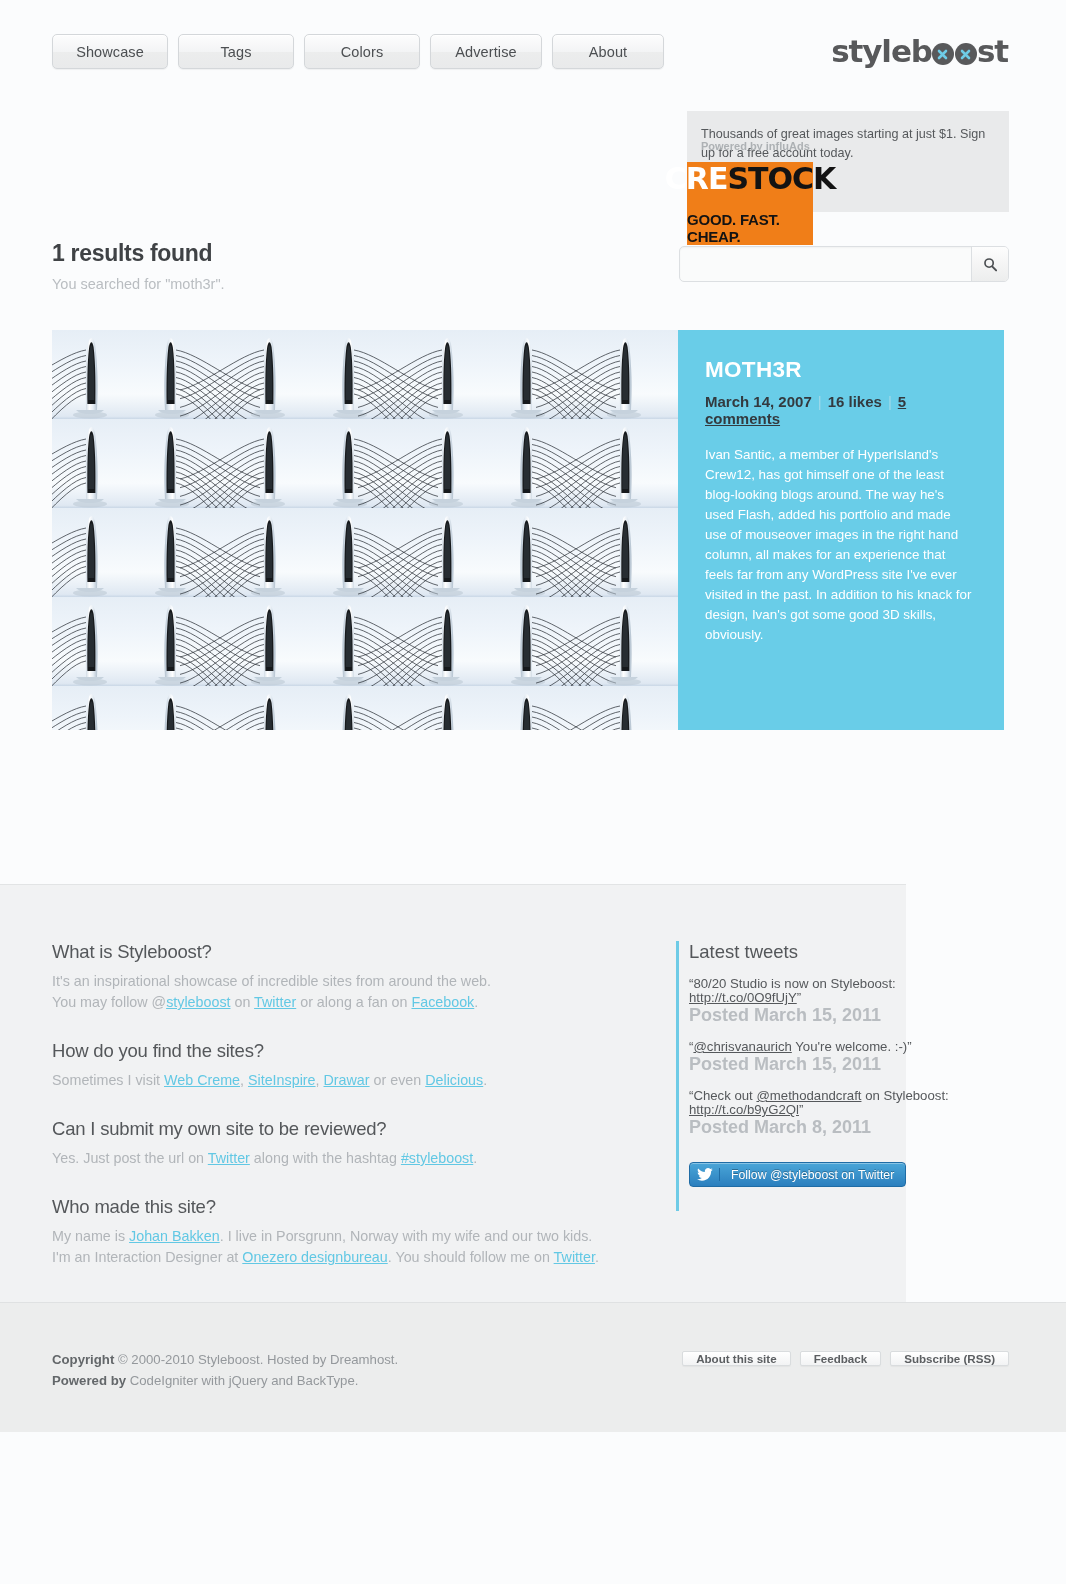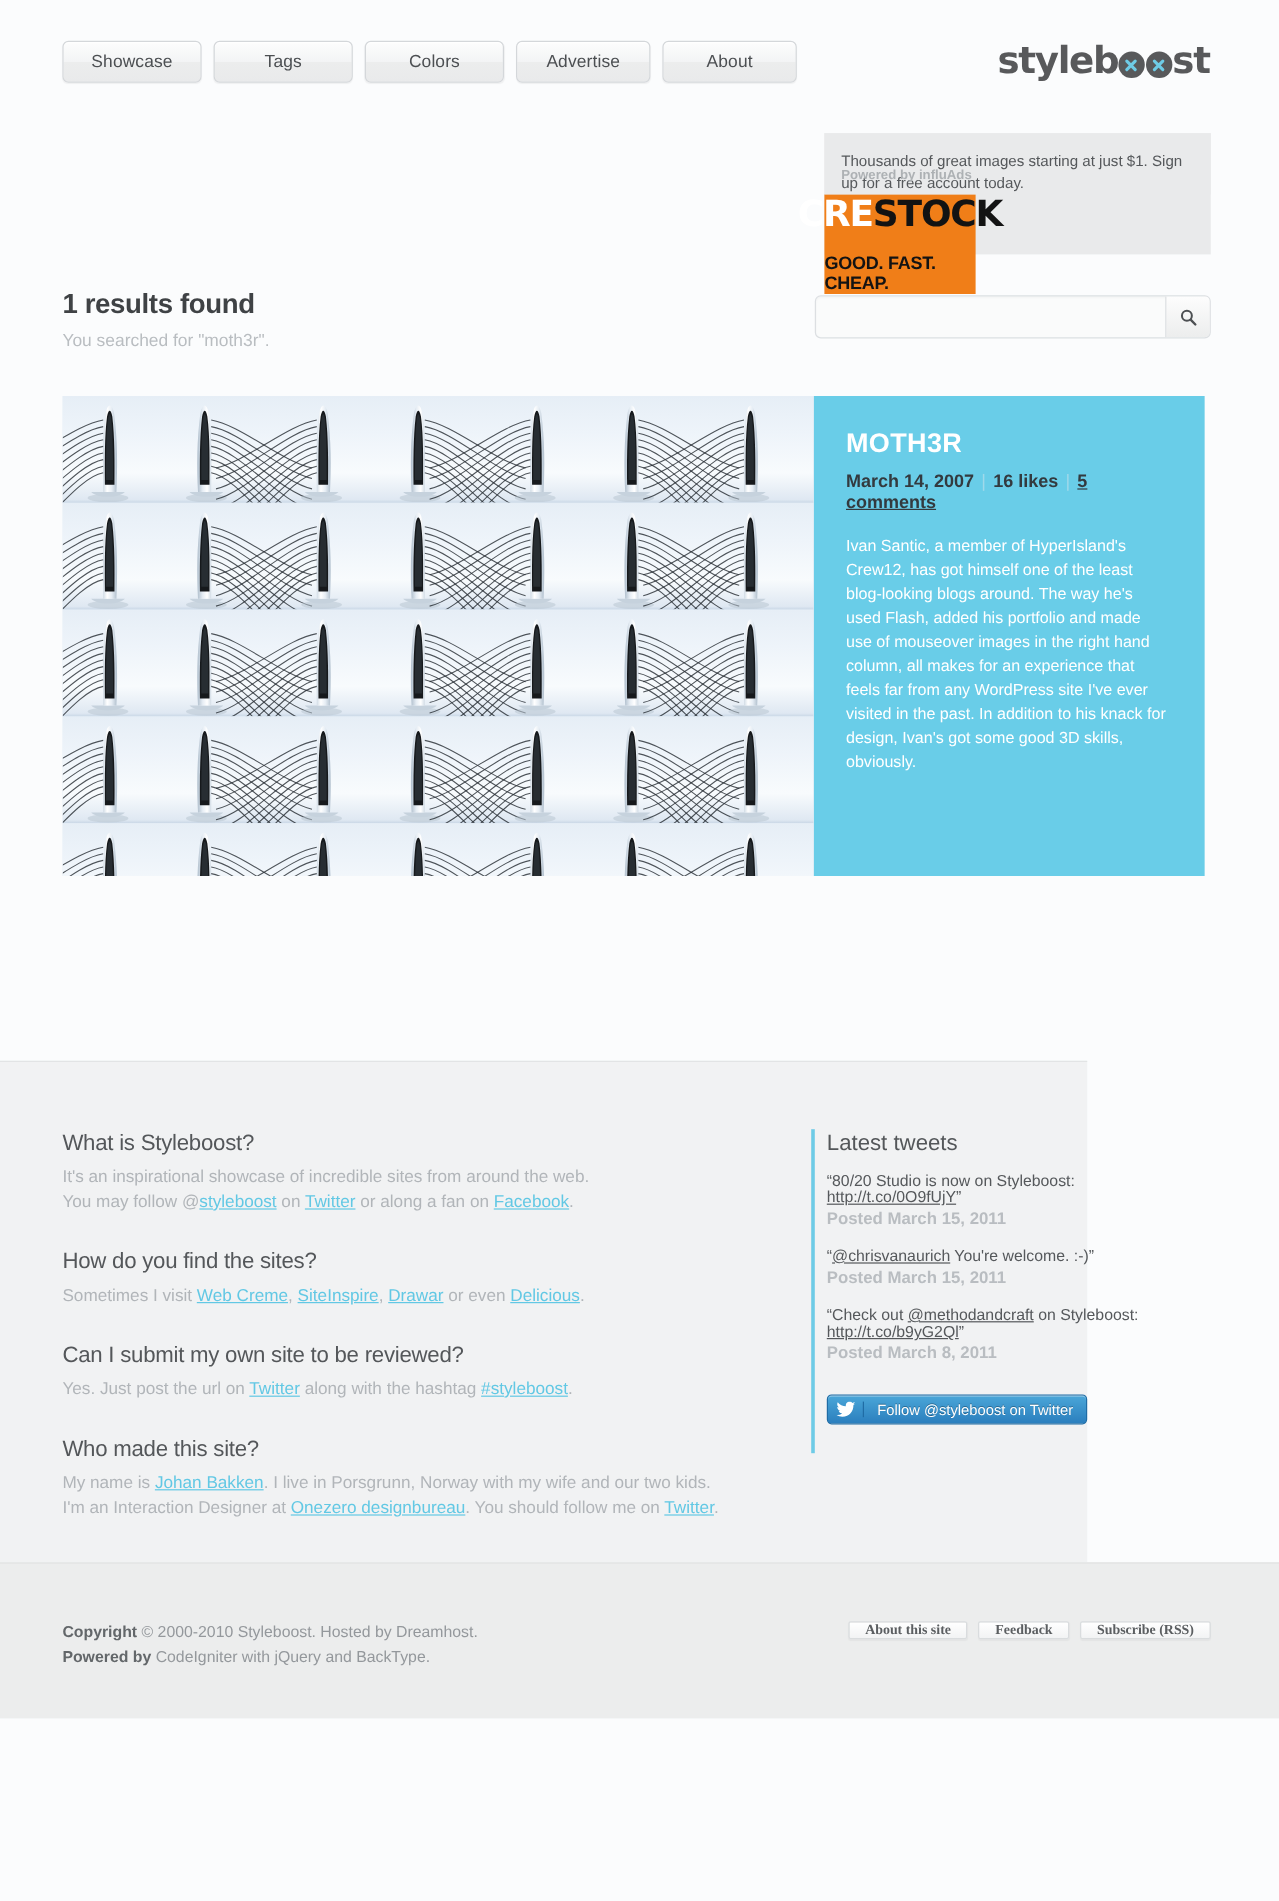--- a/index.html
+++ b/index.html
@@ -193,21 +193,21 @@
   .footer-right {
     position:absolute; left:676px; top:56px; width:330px;
     border-left:3px solid #6ecbe6;
     padding-left:10px;
     min-height:270px;
   }
   .tw-h { font-size:18.5px; color:#54575a; margin:0 0 14px 0; font-weight:normal; }
   .tweet { margin-bottom:14px; }
   .tweet-text { font-size:13.2px; font-weight:normal; color:#55585b; line-height:14px; }
   .tweet-text a { color:#55585b; text-decoration:underline; }
-  .tweet-date { font-size:14px; font-weight:bold; color:#b9bdc1; line-height:21px; }
+  .tweet-date { font-size:18px; font-weight:bold; color:#b9bdc1; line-height:21px; }
   .tw-follow {
     display:inline-flex; align-items:center; height:25px;
     border-radius:4px;
     background:linear-gradient(to bottom,#4aa6d8 0%,#2b7fbe 100%);
     border:1px solid #1f6ca5;
     box-shadow:inset 0 1px 0 rgba(255,255,255,.35);
     margin-top:10px; cursor:pointer;
   }
   .tw-follow .bird {
     width:30px; display:flex; align-items:center; justify-content:center;
@@ -233,21 +233,20 @@
     display:flex; gap:9px;
   }
   .sm-btn {
     height:15px; padding:0 13px;
     border:1px solid #d9dcde; border-radius:2px;
     background:linear-gradient(to bottom,#ffffff,#f2f3f4);
     display:flex; align-items:center; justify-content:center;
     font-size:11.6px; font-weight:bold; color:#5b5e61;
     cursor:pointer;
     box-shadow:0 1px 1px rgba(0,0,0,.04);
-    font-family:Liberation Serif, serif;
   }
 </style>
 </head>
 <body>
 
 <div class="page">
 
   <div class="header">
     <div class="nav" id="nav">
         <div class="nav-btn">Showcase</div>

